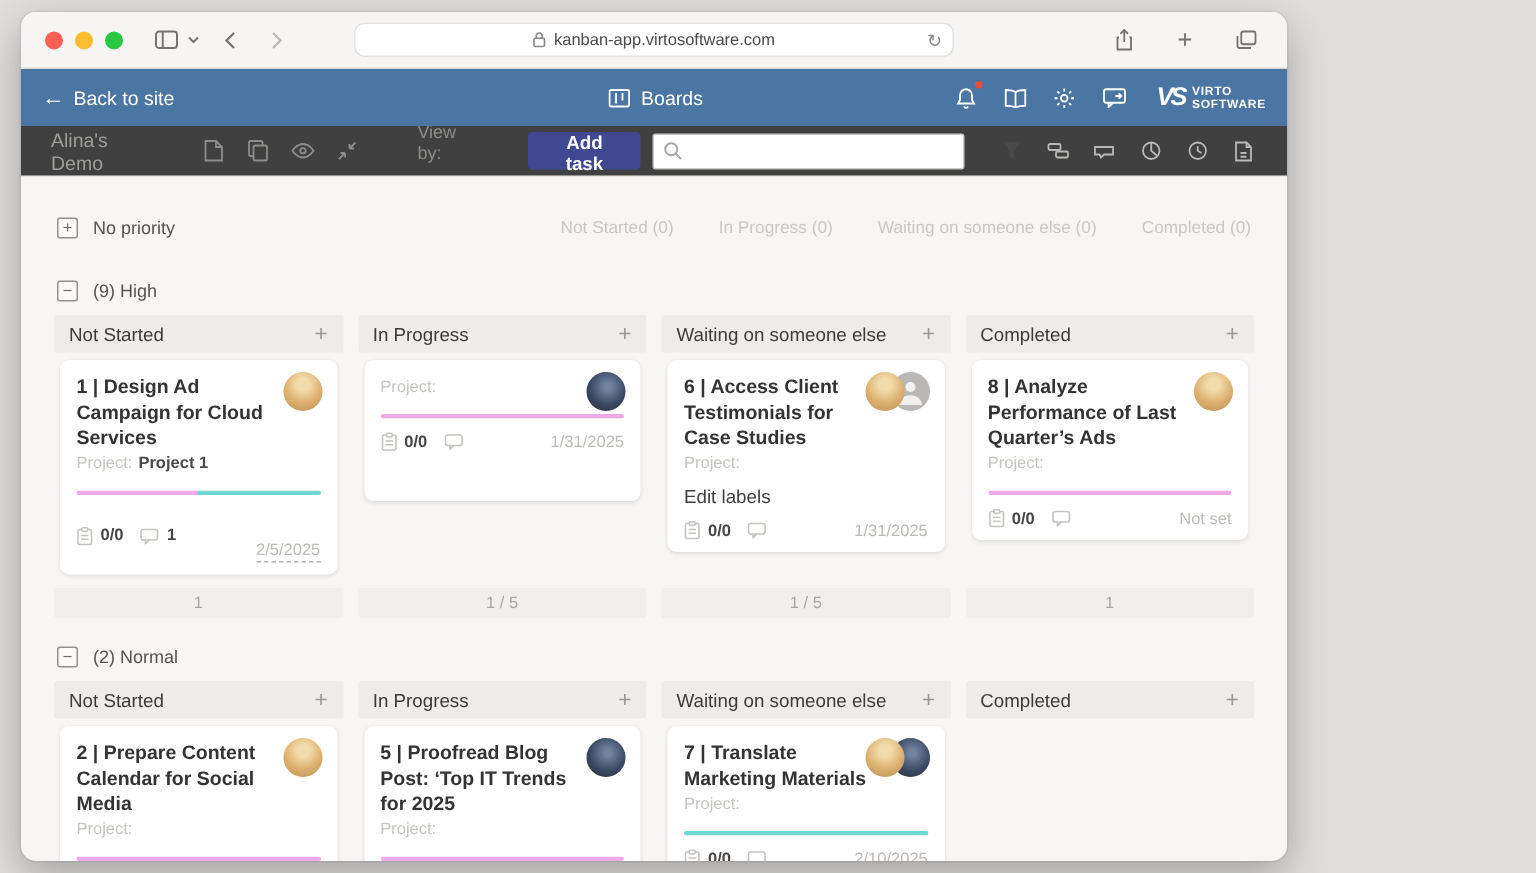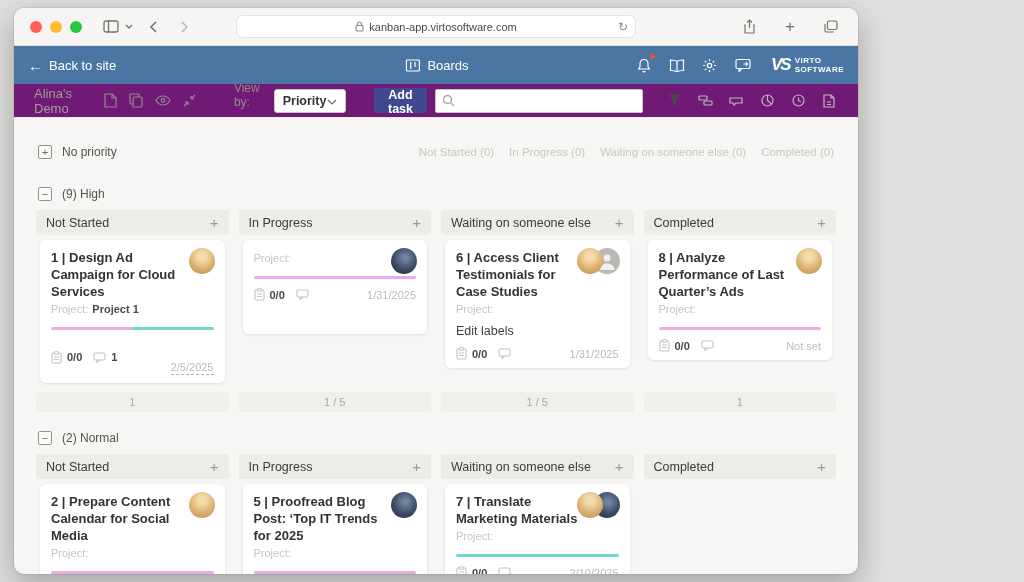--- a/index.html
+++ b/index.html
@@ -28,21 +28,21 @@
   .appbar-center { position:absolute; left:50%; transform:translateX(-50%); display:flex; align-items:center; gap:6px; font-size:13px; }
   .appbar-right { margin-left:auto; display:flex; align-items:center; gap:15px; }
   .hicon { position:relative; display:inline-flex; width:18px; height:18px; align-items:center; justify-content:center; }
   .hicon svg { display:block; }
   .badge-dot { position:absolute; top:-2px; right:-2px; width:5px; height:5px; background:#e74c3c; border-radius:50%; }
   .brand { display:flex; align-items:center; gap:5px; margin-left:4px; }
   .logo-vs { font-size:17px; font-weight:900; font-style:italic; letter-spacing:-2px; }
   .brand-txt { font-size:8px; line-height:9px; letter-spacing:.5px; font-weight:600; }
 
   
-  .toolbar { height:34px; background:#701a75; border-bottom:1px solid #eceae7; display:flex; align-items:center; padding:0 20px; gap:8px; }
+  .toolbar { height:34px; background:#404040; border-bottom:1px solid #eceae7; display:flex; align-items:center; padding:0 20px; gap:8px; }
   .board-name { color:#a09e9a; font-size:13px; margin-right:24px; }
   .tb-ic { color:#8f8d89; display:inline-flex; width:20px; height:20px; align-items:center; justify-content:center; margin-right:4px; }
   .viewby { color:#8f8d89; font-size:12px; margin:0 6px 12px 26px; }
   .select { width:156px; height:24px; border:1px solid #c9c7c4; border-radius:3px; background:#fff; display:flex; align-items:center;
             padding:0 8px; font-size:12.5px; color:#333; font-weight:600; }
   .select .chev { margin-left:auto; color:#6e6c6a; font-size:11px; }
   .btn-add { height:25px; border:none; border-radius:3px; padding:0 14px; color:#fff; font-size:12.5px; font-weight:600; margin-left:20px;
              font-family:"Liberation Sans",sans-serif; }
   .searchwrap { position:relative; margin-left:auto; }
   .search { width:208px; height:24px; border:1px solid #c9c7c4; border-radius:2px; background:#fff; padding:0 8px 0 26px; font-size:12px;
@@ -52,21 +52,21 @@
   .tb-right .ic { display:inline-flex; width:18px; height:18px; align-items:center; justify-content:center; color:#bbb9b6; }
   .ic-dark { color:#4a4947 !important; }
 
   
   .board { padding:8px 22px 0; }
   .section { margin-top:10px; }
   .sec-head { display:flex; align-items:center; gap:10px; padding:9px 2px; }
   .toggle { width:14px; height:14px; border:1px solid #93918c; border-radius:2px; color:#6d6b67; font-size:11px; line-height:12px;
             text-align:center; background:#fbfaf9; }
   .sec-title { font-size:12px; color:#55534f; }
-  .sec-summary { margin-left:auto; display:flex; gap:15px; font-size:11.5px; color:#c9c7c3; }
+  .sec-summary { margin-left:auto; display:flex; gap:30px; font-size:11.5px; color:#c9c7c3; }
   .columns { display:flex; gap:10px; align-items:stretch; }
   .column { flex:1; display:flex; flex-direction:column; min-width:0; }
   .col-head { height:25px; background:#edecE9; border-radius:2px; display:flex; align-items:center; padding:0 10px;
               font-size:12.5px; color:#3c3b39; }
   .col-add { margin-left:auto; color:#9b9995; font-size:15px; }
   .col-cards { flex:1; padding:5px 4px 4px; min-height:104px; }
   .card { background:#fff; border-radius:6px; box-shadow:0 1px 3px rgba(0,0,0,.10); padding:9px 11px 8px; position:relative; min-height:94px; }
   .card-title { font-size:13px; font-weight:700; color:#333; line-height:17px; padding-right:36px; }
   .avatars { position:absolute; top:8px; right:10px; display:flex; }
   .av { width:26px; height:26px; border-radius:50%; position:relative; }
@@ -223,28 +223,20 @@
           <circle cx="8" cy="5.5" r="1.8"></circle>
         </svg>
     </span>
     <span class="tb-ic">
       <svg width="13" height="13" viewBox="0 0 13 13" fill="none" stroke="currentColor" stroke-width="1.2">
           <path d="M12 1 8 5M8 5V2M8 5h3"></path>
           <path d="M1 12l4-4M5 8v3M5 8H2"></path>
         </svg>
     </span>
     <span class="viewby">View by:</span>
-    <span class="select">
-      <span>Priority</span>
-      <span class="chev">
-        <svg width="10" height="6" viewBox="0 0 10 6" fill="none" stroke="currentColor" stroke-width="1.2">
-            <polyline points="1,1 5,5 9,1"></polyline>
-          </svg>
-      </span>
-    </span>
     <button class="btn-add" style="background: rgb(63, 72, 144);">Add task</button>
     <span class="searchwrap">
       <svg width="13" height="13" viewBox="0 0 13 13" fill="none" stroke="#a9a7a3" stroke-width="1.3">
           <circle cx="5.5" cy="5.5" r="4"></circle>
           <line x1="8.5" y1="8.5" x2="12" y2="12"></line>
         </svg>
       <input class="search" placeholder="" style="">
     </span>
     <span class="tb-right">
       <span class="ic ic-dark">

